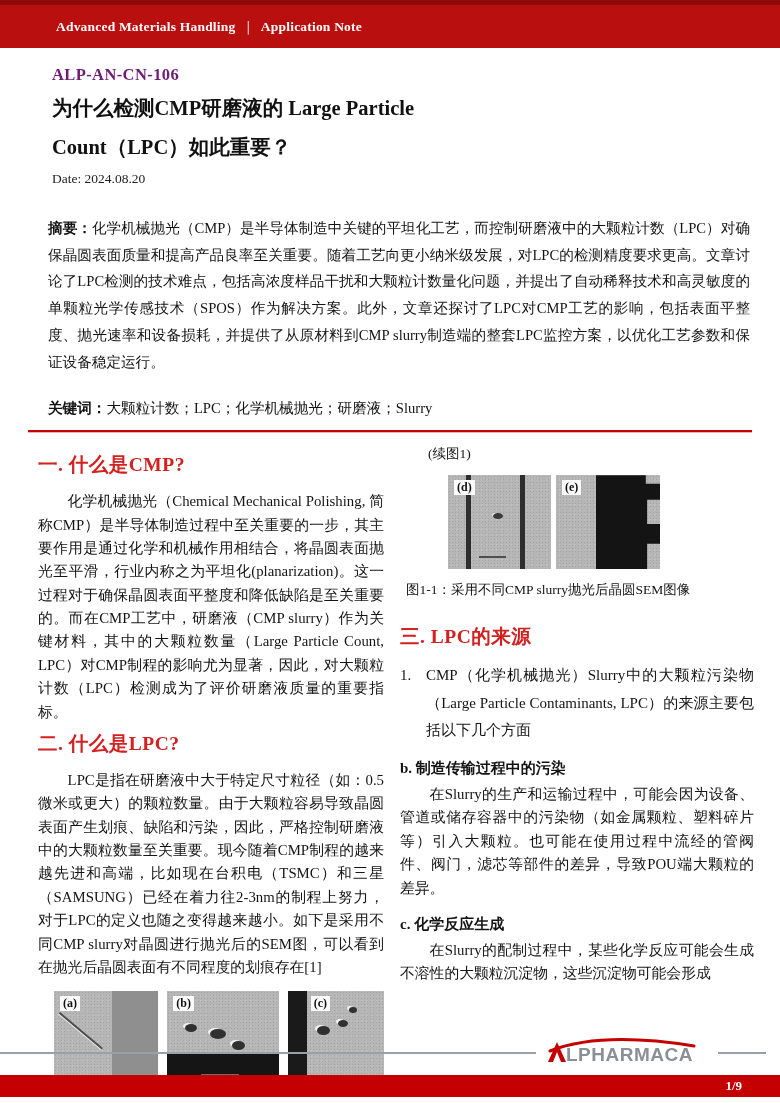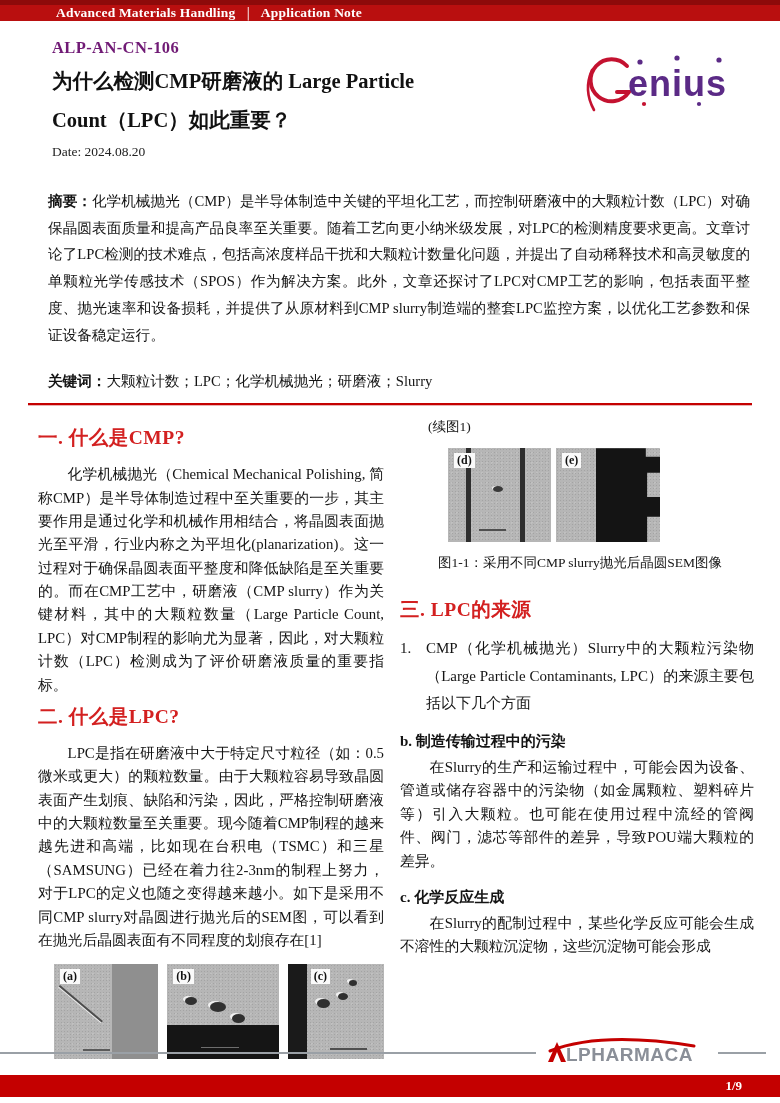--- a/index.html
+++ b/index.html
@@ -5,21 +5,21 @@
   * { margin:0; padding:0; box-sizing:border-box; }
   html,body { background:#e9e9e9; }
   body { font-family:"Liberation Serif","DejaVu Serif",serif; }
   .page {
     position:relative; width:780px; height:1103px; margin:0 auto;
     background:#ffffff; overflow:hidden; color:#141414;
   }
 
   
   .banner {
-    height:21px; background:#b90f0f; border-top:5px solid #8d0a0a;
+    height:48px; background:#b90f0f; border-top:5px solid #8d0a0a;
     display:flex; align-items:center; padding-left:56px;
     color:#ffffff; font-weight:bold; font-size:13.5px; letter-spacing:.2px;
   }
   .banner .divider { margin:0 6px; font-weight:normal; }
 
   
   .head { position:relative; margin:17px 30px 0 52px; height:128px; }
   .doc-no { color:#701a75; font-weight:bold; font-size:16.5px; letter-spacing:.4px; }
   .title { font-size:20.5px; font-weight:bold; line-height:1.9; color:#111; margin-top:4px; max-width:430px; }
   .date  { font-size:13.5px; color:#222; margin-top:4px; }
@@ -84,21 +84,21 @@
                  background:#3a3a3a; box-shadow:-2px -1px 0 -1px #eee; }
   .sem-d .scale{ left:30%; bottom:12%; width:26%; height:2px; background:#4f4f4f; }
   
   .sem-e .blk  { left:38%; top:0; right:0; bottom:0; background:#141414;
                  clip-path:polygon(0 0,78% 0,78% 9%,100% 9%,100% 26%,80% 26%,
                                    80% 52%,100% 52%,100% 73%,80% 73%,80% 100%,0 100%); }
   .sem-e .spk  { left:14%; top:16%; width:9px; height:5px; border-radius:50%;
                  background:#3a3a3a; box-shadow:-2px -1px 0 -1px #eee; }
 
   .cont    { font-size:13.5px; margin:0 0 8px 28px; }
-  .caption { font-size:13.5px; margin:12px 0 0 6px;text-align:center; }
+  .caption { font-size:13.5px; margin:12px 0 0 6px; }
   .sec.three { margin-top:24px; }
 
   .numitem { display:flex; margin-top:4px; font-size:15px; line-height:1.82; }
   .numitem .marker { width:26px; flex:none; }
   .numitem .ntext  { flex:1; text-align:justify; }
   .cause-title { font-weight:bold; font-size:15px; margin:15px 0 5px; }
 
   
   .rule-row { position:absolute; left:0; right:0; bottom:35px;
               display:flex; align-items:center; }
@@ -122,32 +122,20 @@
   </div>
 
   <div class="head">
     <div class="doc-no">ALP-AN-CN-106</div>
     <div class="title">
       <span>为什么检测CMP研磨液的  Large Particle</span><br>
       <span>Count（LPC）如此重要？</span>
     </div>
     <div class="date">Date: 2024.08.20</div>
 
-    <div class="genius">
-      <svg width="152" height="72" viewBox="0 0 152 72">
-        <path d="M47 22 A21 21 0 1 0 49 48 L37 48" fill="none" stroke="#c41230" stroke-width="4" stroke-linecap="round"></path>
-        <path d="M14 66 Q3 46 12 26" fill="none" stroke="#c41230" stroke-width="2.6" stroke-linecap="round"></path>
-        <text x="48" y="52" font-size="36" font-weight="bold" fill="#5b2a86" font-family="Liberation Sans, DejaVu Sans, sans-serif" letter-spacing="1">enius</text>
-        <circle cx="60" cy="18" r="2.6" fill="#5b2a86"></circle>
-        <circle cx="97" cy="14" r="2.6" fill="#5b2a86"></circle>
-        <circle cx="139" cy="16" r="2.6" fill="#5b2a86"></circle>
-        <circle cx="64" cy="60" r="2.1" fill="#c41230"></circle>
-        <circle cx="119" cy="60" r="2.1" fill="#5b2a86"></circle>
-      </svg>
-    </div>
   </div>
 
   <p class="abstract"><b>摘要：</b><span>化学机械抛光（CMP）是半导体制造中关键的平坦化工艺，而控制研磨液中的大颗粒计数（LPC）对确保晶圆表面质量和提高产品良率至关重要。随着工艺向更小纳米级发展，对LPC的检测精度要求更高。文章讨论了LPC检测的技术难点，包括高浓度样品干扰和大颗粒计数量化问题，并提出了自动稀释技术和高灵敏度的单颗粒光学传感技术（SPOS）作为解决方案。此外，文章还探讨了LPC对CMP工艺的影响，包括表面平整度、抛光速率和设备损耗，并提供了从原材料到CMP slurry制造端的整套LPC监控方案，以优化工艺参数和保证设备稳定运行。</span></p>
 
   <p class="kw"><b>关键词：</b><span>大颗粒计数；LPC；化学机械抛光；研磨液；Slurry</span></p>
 
   <div class="redline"></div>
 
   <div class="cols">
 

